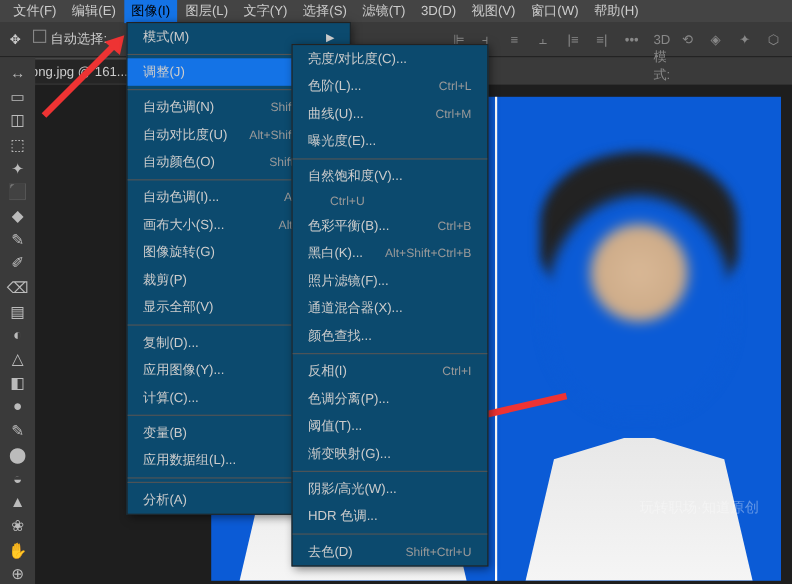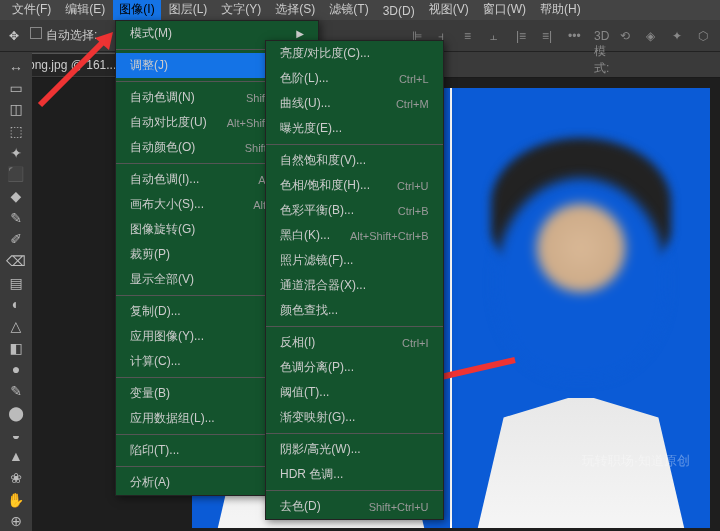--- a/index.html
+++ b/index.html
@@ -1,33 +1,33 @@
 <!DOCTYPE html>
 <html><head>
 <meta charset="utf-8">
 <style>
 *{margin:0;padding:0;box-sizing:border-box;font-family:"Microsoft YaHei",sans-serif;font-size:12px;color:#ccc}
 body{background:#252525;width:720px;height:531px;overflow:hidden;position:relative}
-.menubar{background:#444;height:20px;display:flex;align-items:flex-end;padding:0 6px;gap:2px}
+.menubar{background:#444;height:20px;display:flex;align-items:center;padding:0 6px;gap:2px}
 .menubar span{padding:2px 6px;cursor:pointer}
 .menubar span.active{background:#1473e6;color:#000000}
 .optbar{background:#3a3a3a;height:32px;display:flex;align-items:center;padding:0 6px;gap:8px;border-bottom:1px solid #222}
 .optbar .icon{width:16px;height:16px;display:flex;align-items:center;justify-content:center}
 .tabbar{background:#3a3a3a;height:26px;display:flex;align-items:center;padding:0 8px;border-bottom:1px solid #1a1a1a}
 .tab{background:#252525;padding:4px 10px;font-size:11px;border-top:1px solid #555}
 .work{position:absolute;top:78px;left:32px;right:0;bottom:0;background:#1e1e1e}
 .toolbar{position:absolute;top:52px;left:0;width:32px;bottom:0;background:#3a3a3a;display:flex;flex-direction:column;align-items:center;padding-top:4px;gap:2px}
 .toolbar .tool{width:24px;height:22px;display:flex;align-items:center;justify-content:center;font-size:14px;color:#bbb;cursor:pointer}
 .canvas{position:absolute;top:10px;left:160px;right:10px;height:440px;background:#0b5bd6;display:flex}
 .photo{flex:1;position:relative;display:flex;align-items:center;justify-content:center}
 .photo+.photo{border-left:2px solid #fff}
 .head{width:170px;height:200px;background:radial-gradient(circle at 50% 35%,#d9b896 0,#ccaa87 28%,#0b5bd6 29%);border-radius:50% 50% 45% 45%;position:relative;top:-30px;filter:blur(6px)}
 .hair{position:absolute;top:50px;width:180px;height:130px;background:#222;border-radius:50% 50% 30% 30%;filter:blur(5px)}
 .shirt{position:absolute;bottom:0;width:100%;height:130px;background:linear-gradient(#e8e8e8,#f5f5f5);clip-path:polygon(10% 100%,20% 15%,45% 0,55% 0,80% 15%,90% 100%)}
-.menu{position:absolute;background:#14532d;border:1px solid #222;box-shadow:2px 2px 8px rgba(0,0,0,.5);min-width:150px;z-index:10}
+.menu{position:absolute;background:#0c4a6e;border:1px solid #222;box-shadow:2px 2px 8px rgba(0,0,0,.5);min-width:150px;z-index:10}
 .menu .item{padding:4px 14px;display:flex;justify-content:space-between;align-items:center;cursor:pointer;white-space:nowrap}
 .menu .item.highlight{background:#1473e6;color:#fff}
 .menu .item.disabled{color:#6a6a6a}
 .menu .sep{height:1px;background:#555;margin:3px 0}
 .menu .arrow{margin-left:16px;font-size:10px}
 .shortcut{color:#999;margin-left:20px;font-size:11px}
 #m1{top:20px;left:115px}
 #m2{top:40px;left:265px;min-width:170px}
 .redarrow{position:absolute;pointer-events:none}
 .redarrow.a1{top:30px;left:35px;width:85px;height:80px}
@@ -176,23 +176,20 @@
     </div>
     <div class="sep"></div>
     <div class="item disabled">
       <span>变量(B)</span>
       <span class="arrow">▶</span>
     </div>
     <div class="item disabled">
       <span>应用数据组(L)...</span>
     </div>
     <div class="sep"></div>
-    <div class="item disabled">
-      <span>陷印(T)...</span>
-    </div>
     <div class="sep"></div>
     <div class="item">
       <span>分析(A)</span>
       <span class="arrow">▶</span>
     </div>
   </div>
 <div class="menu" id="m2">
     <div class="item">
       <span>亮度/对比度(C)...</span>
     </div>
@@ -205,21 +202,20 @@
       <span class="shortcut">Ctrl+M</span>
     </div>
     <div class="item">
       <span>曝光度(E)...</span>
     </div>
     <div class="sep"></div>
     <div class="item">
       <span>自然饱和度(V)...</span>
     </div>
     <div class="item">
-      <span>色相/饱和度(H)...</span>
       <span class="shortcut">Ctrl+U</span>
     </div>
     <div class="item">
       <span>色彩平衡(B)...</span>
       <span class="shortcut">Ctrl+B</span>
     </div>
     <div class="item">
       <span>黑白(K)...</span>
       <span class="shortcut">Alt+Shift+Ctrl+B</span>
     </div>

